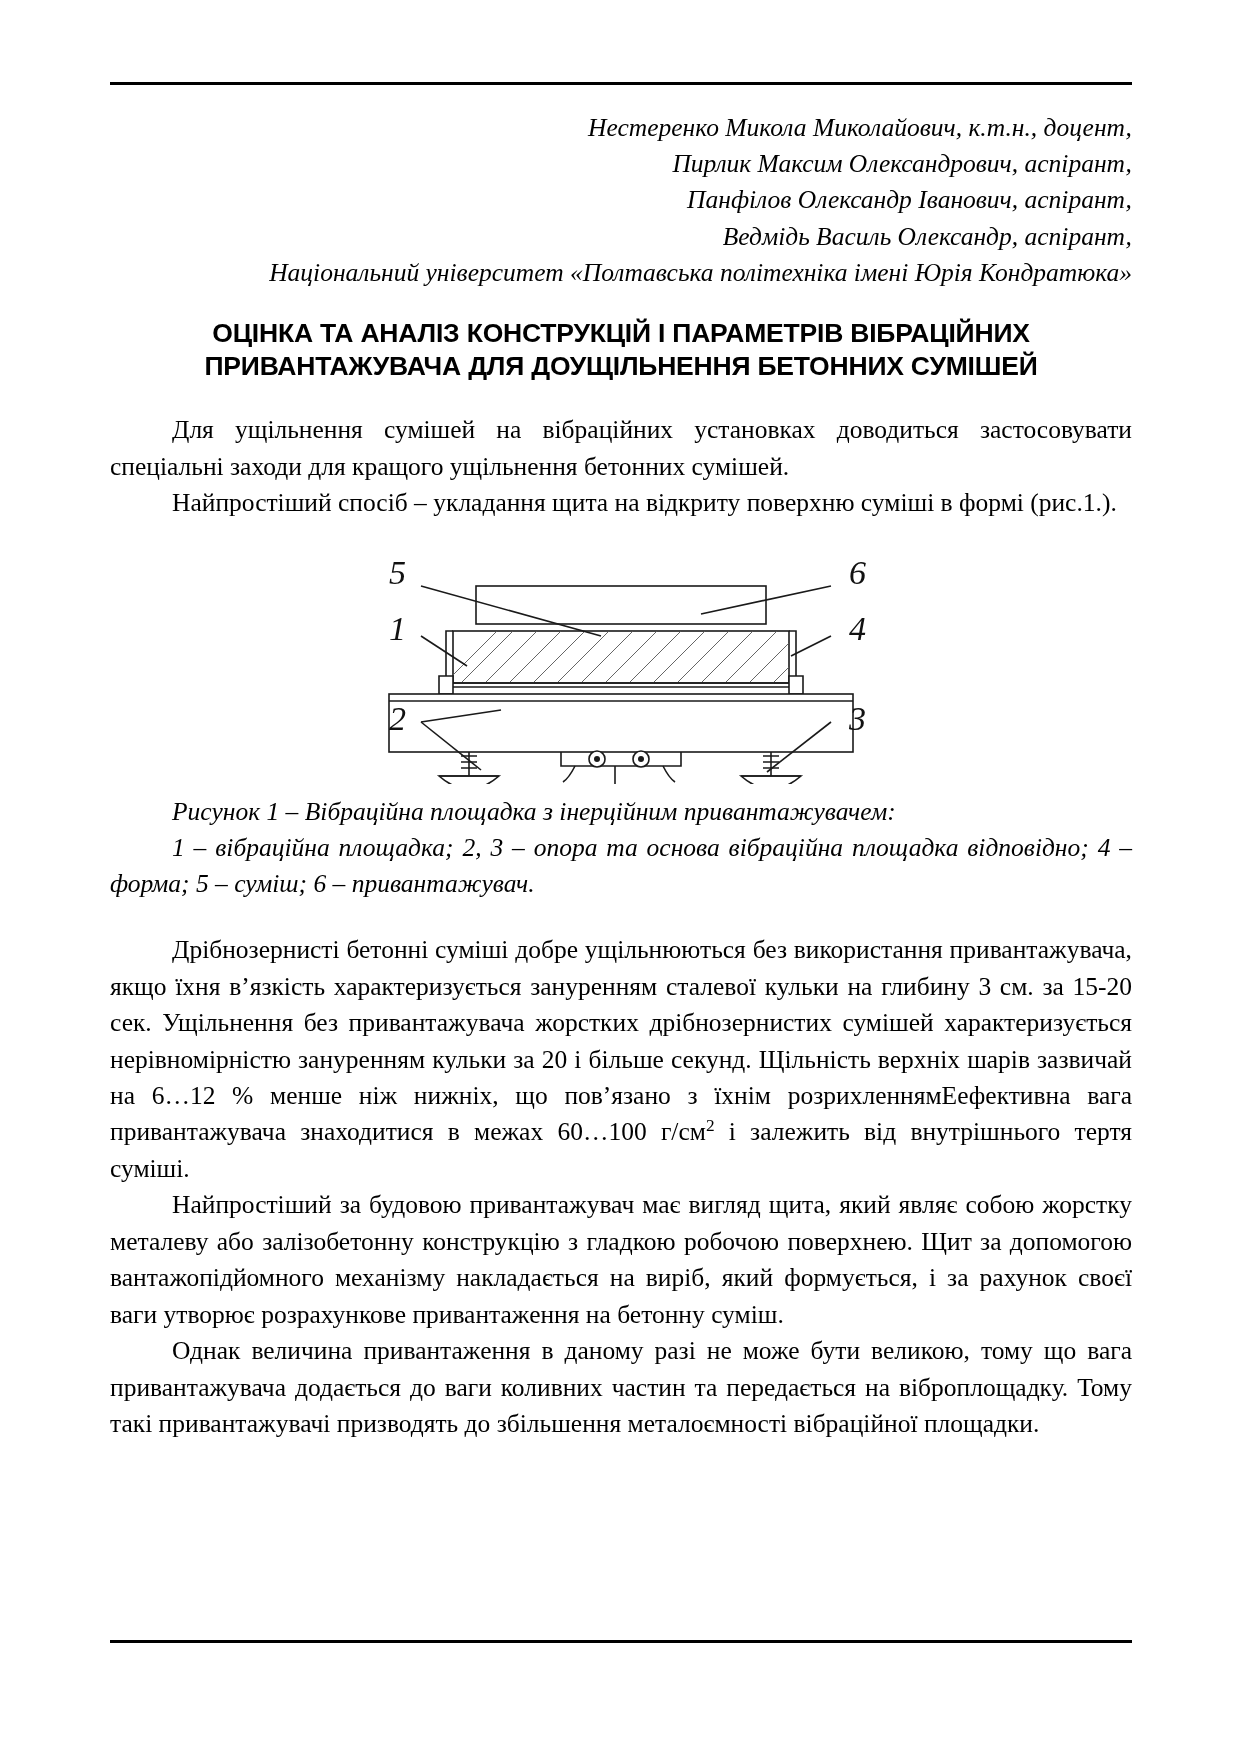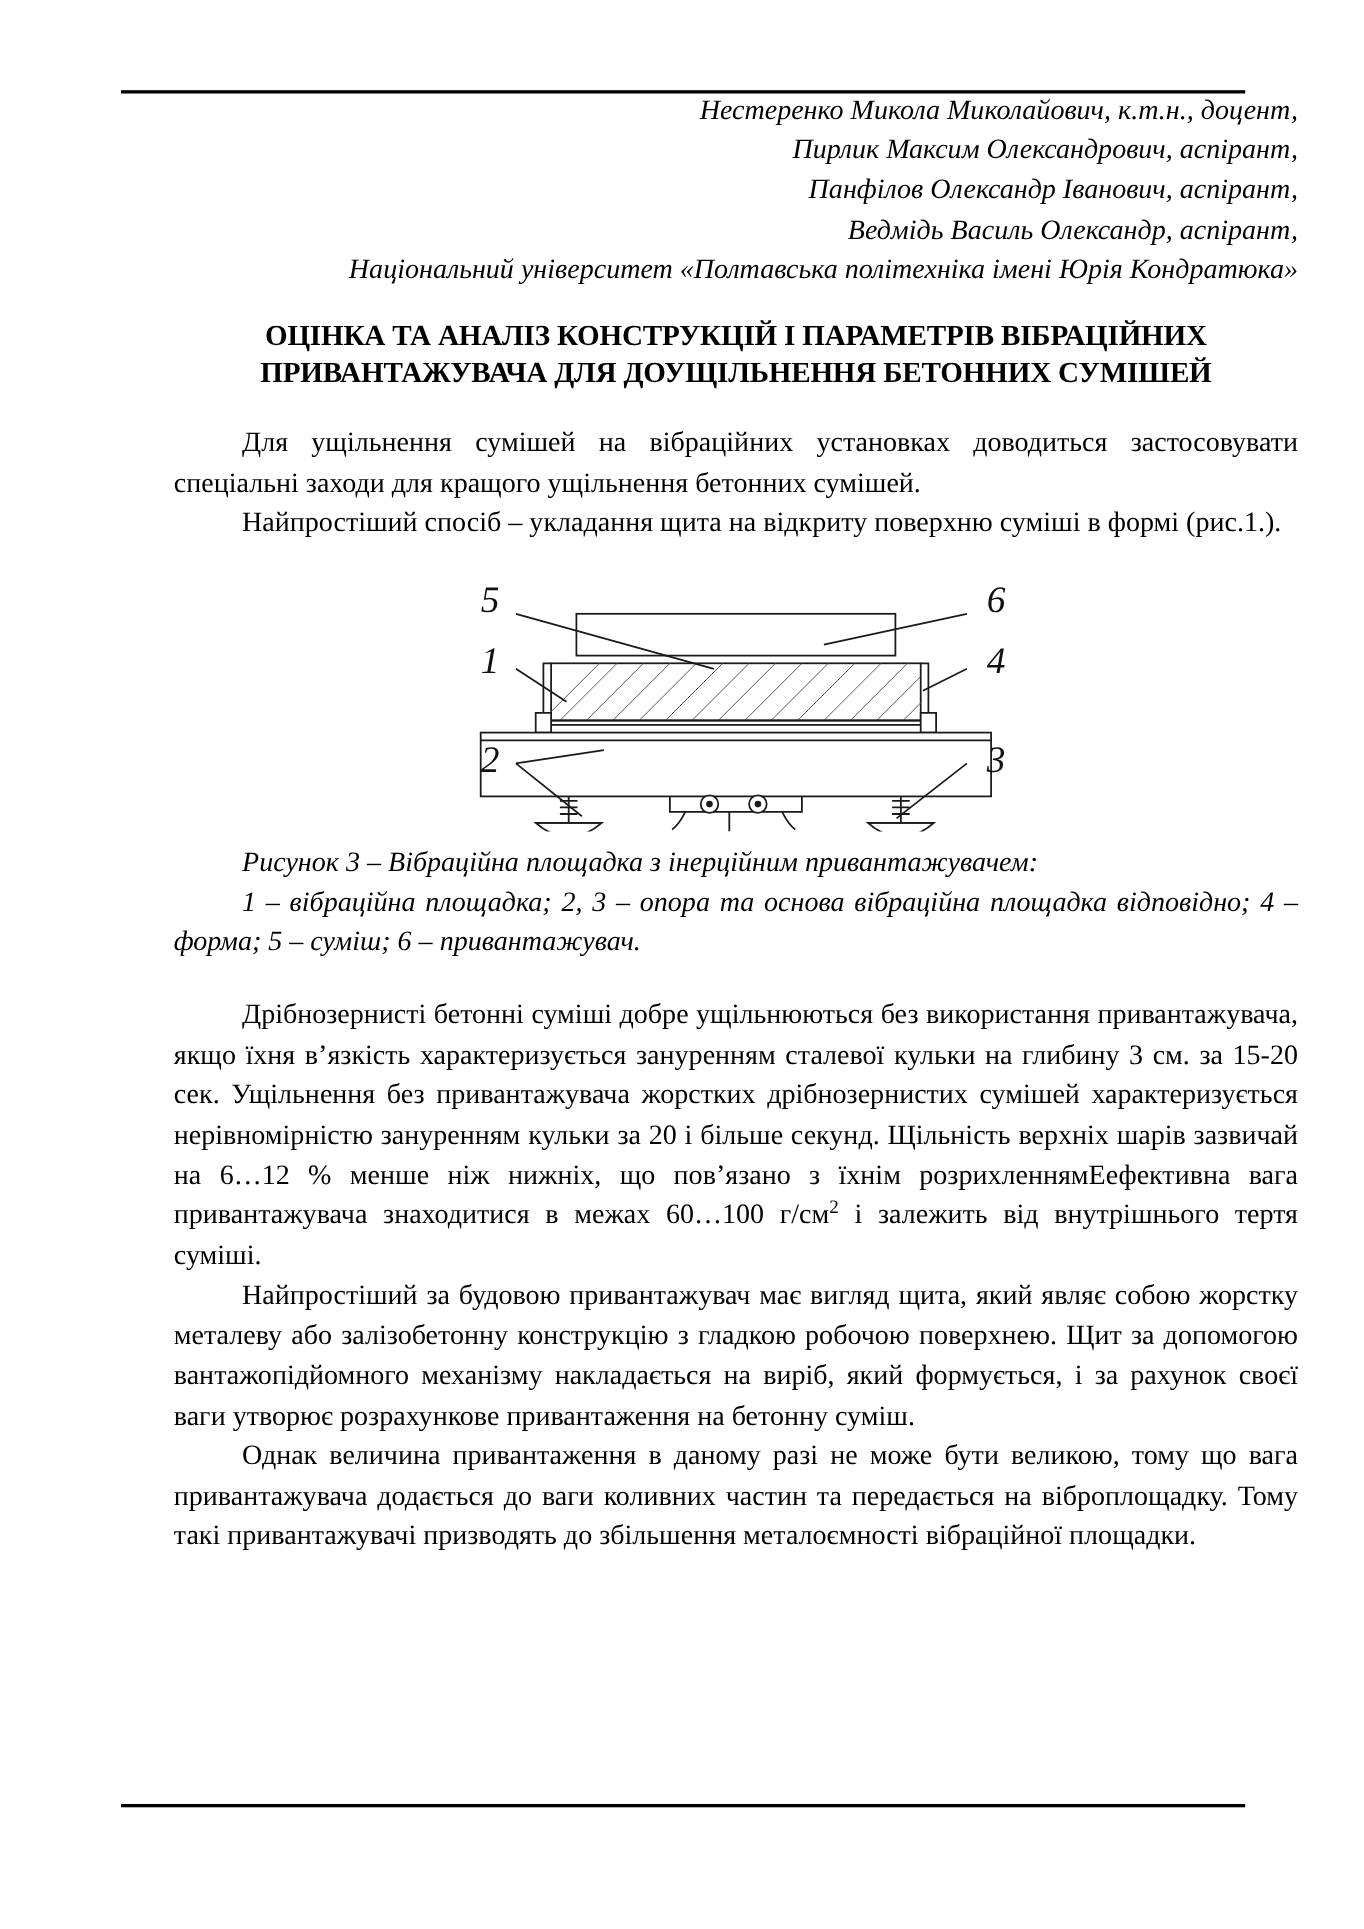--- a/index.html
+++ b/index.html
@@ -35,41 +35,40 @@
     position: absolute;
     left: 110px;
     top: 1640px;
     width: 1022px;
     height: 0;
     border-top: 3px solid #000;
   }
   .content {
     position: absolute;
     left: 110px;
-    top: 82px;
+    top: 110px;
     width: 1022px;
-    margin-left: 48px;
   }
   .authors {
     text-align: right;
     font-style: italic;
     font-size: 25.5px;
     line-height: 1.42;
   }
   .authors div { white-space: nowrap; }
   .affil {
     text-align: right;
     font-style: italic;
     font-size: 25.5px;
     line-height: 1.42;
   }
   .title {
     margin-top: 26px;
     text-align: center;
-    font-family: Liberation Serif, serif;
+    font-family: Liberation Sans, sans-serif;
     font-weight: bold;
     font-size: 26.5px;
     line-height: 1.23;
     letter-spacing: -0.2px;
   }
   p.body-par {
     margin: 0;
     text-align: justify;
     text-indent: 62px;
     font-size: 25.5px;
@@ -194,21 +193,21 @@
         <text x="118" y="40">5</text>
         <text x="578" y="40">6</text>
         <text x="118" y="96">1</text>
         <text x="578" y="96">4</text>
         <text x="118" y="186">2</text>
         <text x="578" y="186">3</text>
       </svg>
     </div>
 
     <div class="figcap">
-      <span>Рисунок 3 – Вібраційна площадка з інерційним привантажувачем:</span>
+      <span>Рисунок 1 – Вібраційна площадка з інерційним привантажувачем:</span>
       <span class="line2">1 – вібраційна площадка; 2, 3 – опора та основа вібраційна площадка відповідно; 4 – форма; 5 – суміш; 6 – привантажувач.</span>
     </div>
 
     <div class="body-block">
       <p class="body-par"><span>Дрібнозернисті бетонні суміші добре ущільнюються без використання привантажувача, якщо їхня в’язкість характеризується зануренням сталевої кульки на глибину 3 см. за 15-20 сек. Ущільнення без привантажувача жорстких дрібнозернистих сумішей характеризується нерівномірністю зануренням кульки за 20 і більше секунд. Щільність верхніх шарів зазвичай на 6…12 % менше ніж нижніх, що пов’язано з їхнім розрихленнямЕефективна вага привантажувача знаходитися в межах 60…100 г/см</span><sup>2</sup><span> і залежить від внутрішнього тертя суміші.</span></p>
       <p class="body-par">Найпростіший за будовою привантажувач має вигляд щита, який являє собою жорстку металеву або залізобетонну конструкцію з гладкою робочою поверхнею. Щит за допомогою вантажопідйомного механізму накладається на виріб, який формується, і за рахунок своєї ваги утворює розрахункове привантаження на бетонну суміш.</p>
       <p class="body-par">Однак величина привантаження в даному разі не може бути великою, тому що вага привантажувача додається до ваги коливних частин та передається на віброплощадку. Тому такі привантажувачі призводять до збільшення металоємності вібраційної площадки.</p>
     </div>
 
   </div>

